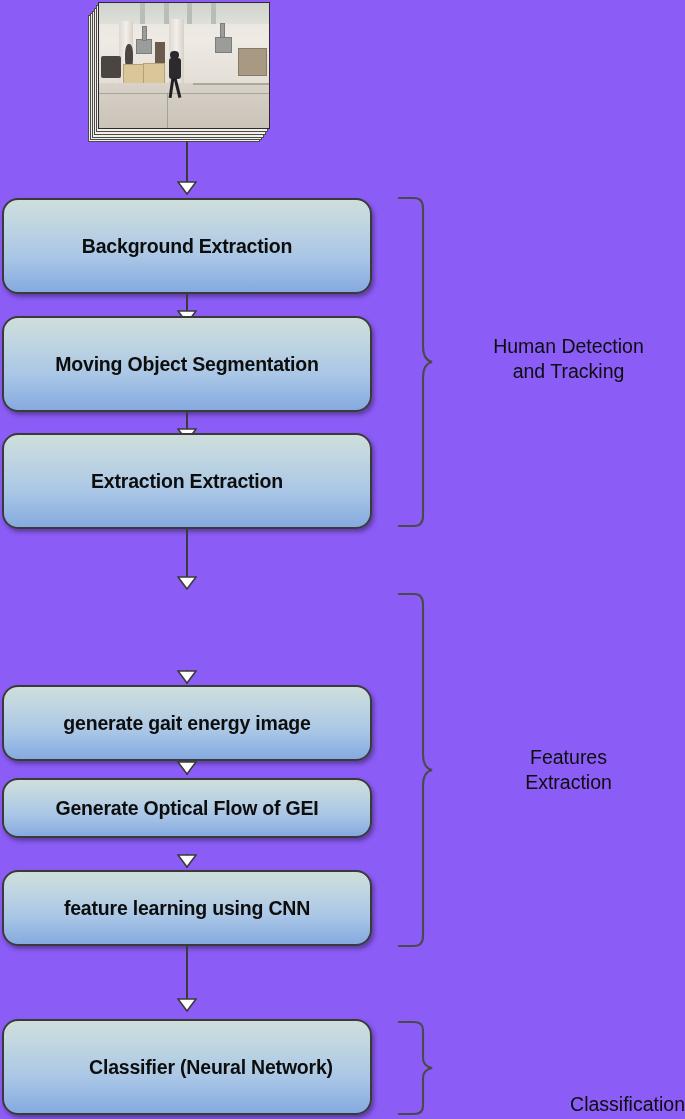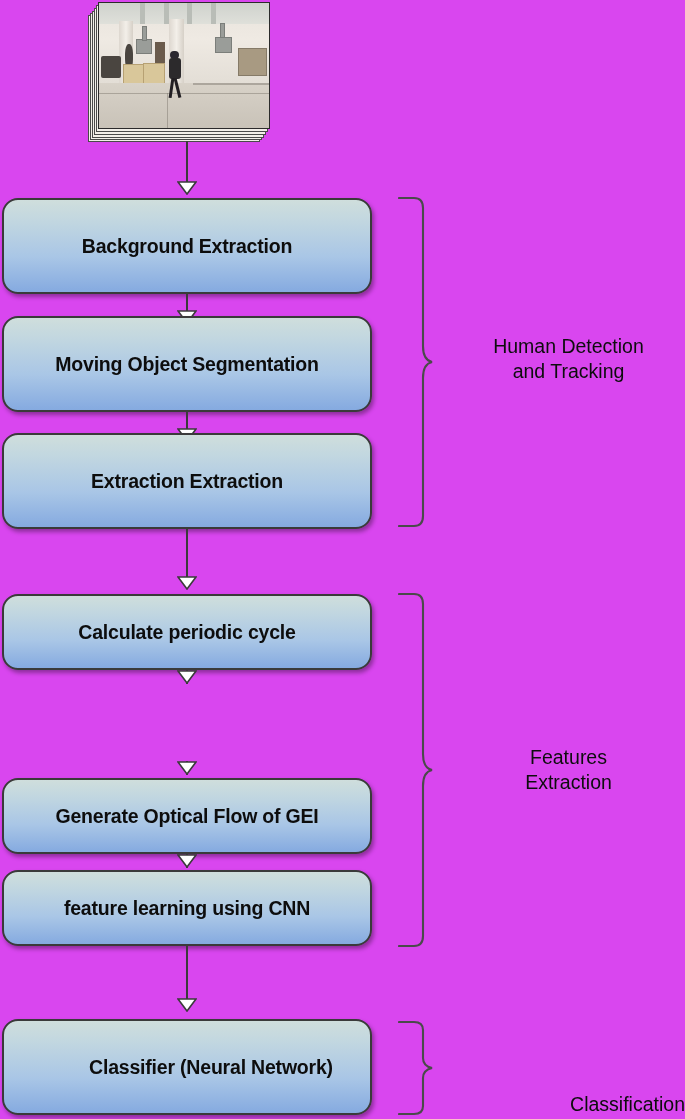--- a/index.html
+++ b/index.html
@@ -8,21 +8,21 @@
     padding: 0;
     background: #ffffff;
   }
   body {
     font-family: "Liberation Sans", sans-serif;
   }
   #diagram {
     position: relative;
     width: 685px;
     height: 1119px;
-    background: #d946ef;
+    background: #8b5cf6;
     overflow: hidden;
   }
 
   
   .frame-stack {
     position: absolute;
     left: 88px;
     top: 2px;
     width: 182px;
     height: 140px;
@@ -258,40 +258,40 @@
   <div class="group-label" style="left:452px; top:334px; width:233px;">Human Detection
 and Tracking</div>
 
   <div class="connector" style="top:529px; height:49px;"></div>
   <div class="arrow-wrap" style="top:576px;">
     <svg width="20" height="14" viewBox="0 0 20 14">
         <polygon points="1,1 19,1 10,13" fill="#ffffff" stroke="#3b3b3b" stroke-width="1.6"></polygon>
       </svg>
   </div>
 
-  <div class="node" style="top:594px; height:76px;">
-    <span class="node-label">Calculate periodic cycle</span>
-  </div>
 
   <div class="connector" style="top:670px; height:14px;"></div>
   <div class="arrow-wrap" style="top:670px;">
     <svg width="20" height="14" viewBox="0 0 20 14">
         <polygon points="1,1 19,1 10,13" fill="#ffffff" stroke="#3b3b3b" stroke-width="1.6"></polygon>
       </svg>
   </div>
 
+  <div class="node" style="top:685px; height:76px;">
+    <span class="node-label">generate gait energy image</span>
+  </div>
 
   <div class="connector" style="top:761px; height:14px;"></div>
   <div class="arrow-wrap" style="top:761px;">
     <svg width="20" height="14" viewBox="0 0 20 14">
         <polygon points="1,1 19,1 10,13" fill="#ffffff" stroke="#3b3b3b" stroke-width="1.6"></polygon>
       </svg>
   </div>
 
-  <div class="node" style="top:778px; height:76px;">
+  <div class="node" style="top:778px; height:60px;">
     <span class="node-label">Generate Optical Flow of GEI</span>
   </div>
 
   <div class="connector" style="top:854px; height:14px;"></div>
   <div class="arrow-wrap" style="top:854px;">
     <svg width="20" height="14" viewBox="0 0 20 14">
         <polygon points="1,1 19,1 10,13" fill="#ffffff" stroke="#3b3b3b" stroke-width="1.6"></polygon>
       </svg>
   </div>
 

